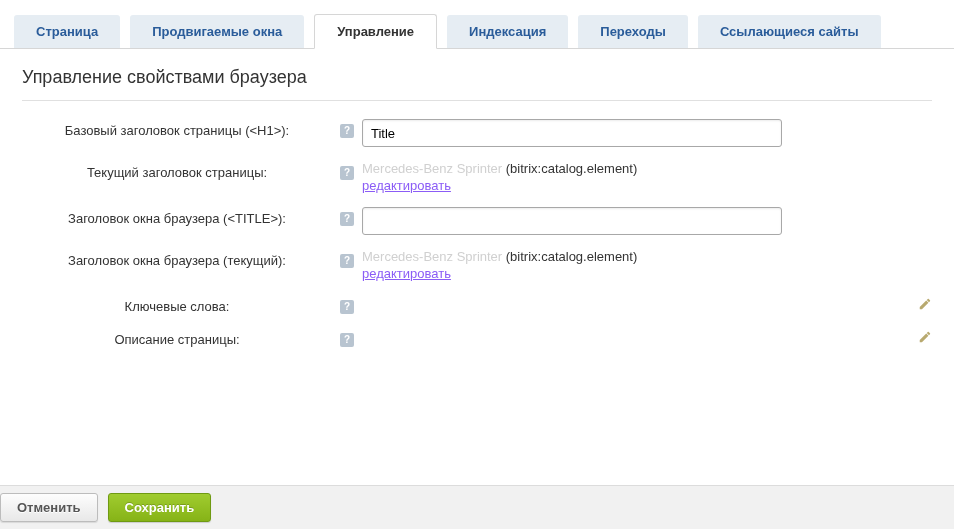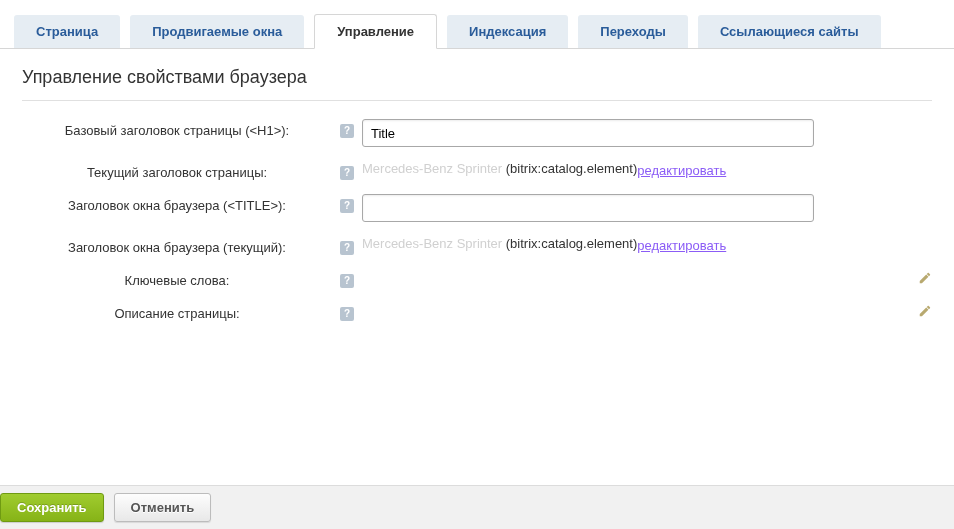--- a/index.html
+++ b/index.html
@@ -11,26 +11,26 @@
 .tabs-underline { border-bottom: 1px solid #d6d6d6; margin-top:-1px;}
 
 .page-title { font-size: 18px; font-weight: normal; color: #333; padding: 18px 22px 12px 22px; }
 .hr { height: 1px; background: #e0e0e0; margin: 0 22px 18px 22px; }
 
 .form { padding: 0 22px; }
 .row { display: flex; align-items: flex-start; margin-bottom: 14px; }
 .label-col { width: 318px; text-align: center; padding-right: 8px; padding-top: 4px; color: #333; font-size: 13px; }
 .help-col { width: 22px; padding-top: 3px; }
 .value-col { flex: 1; display: flex; align-items: center; }
-.value-col.stacked { flex-direction: row; align-items: flex-start; }
+.value-col.stacked { flex-direction: column; align-items: flex-start; }
 .edit-col { width: 40px; text-align: right; padding-top: 2px; }
 
 .help-icon { display: inline-block; width: 14px; height: 14px; background: #b8c4d0; border-radius: 2px; color: #fff; font-size: 10px; line-height: 14px; text-align: center; font-weight: bold; cursor: help; }
 
-.text-input { width: 452px; height: 28px; border: 1px solid #a8a8a8; border-radius: 3px; padding: 4px 8px; font-size: 13px; background: #fff; box-shadow: inset 0 1px 2px rgba(0,0,0,0.08); }
+.text-input { width: 420px; height: 28px; border: 1px solid #a8a8a8; border-radius: 3px; padding: 4px 8px; font-size: 13px; background: #fff; box-shadow: inset 0 1px 2px rgba(0,0,0,0.08); }
 
 .dimmed { color: #d0d0d0; font-size: 13px; }
 .normal-text { color: #333; font-size: 13px; }
 .edit-link { color: #8b5cf6; text-decoration: underline; cursor: pointer; font-size: 13px; margin-top: 2px; }
 
 .pencil-icon { display: inline-block; cursor: pointer; }
 .pencil-icon svg { width: 14px; height: 14px; }
 
 .footer { position: absolute; bottom: 0; left: 0; right: 0; background: #f1f1f1; border-top: 1px solid #dcdcdc; padding: 7px 0 7px 0; display: flex; gap: 10px; }
 .btn { padding: 6px 16px; border-radius: 3px; font-size: 13px; font-weight: bold; cursor: pointer; border: 1px solid; }
@@ -119,15 +119,15 @@
         <svg viewBox="0 0 16 16">
             <path fill="#b8a96f" d="M2 11.5V14h2.5l7.4-7.4-2.5-2.5L2 11.5zM13.7 4.8c.3-.3.3-.7 0-1l-1.5-1.5c-.3-.3-.7-.3-1 0l-1.2 1.2 2.5 2.5 1.2-1.2z"></path>
           </svg>
       </span>
     </div>
   </div>
 
 </div>
 
 <div class="footer">
+  <button class="btn btn-secondary">Отменить</button>
   <button class="btn btn-primary">Сохранить</button>
-  <button class="btn btn-secondary">Отменить</button>
 </div>
 
 </body></html>

